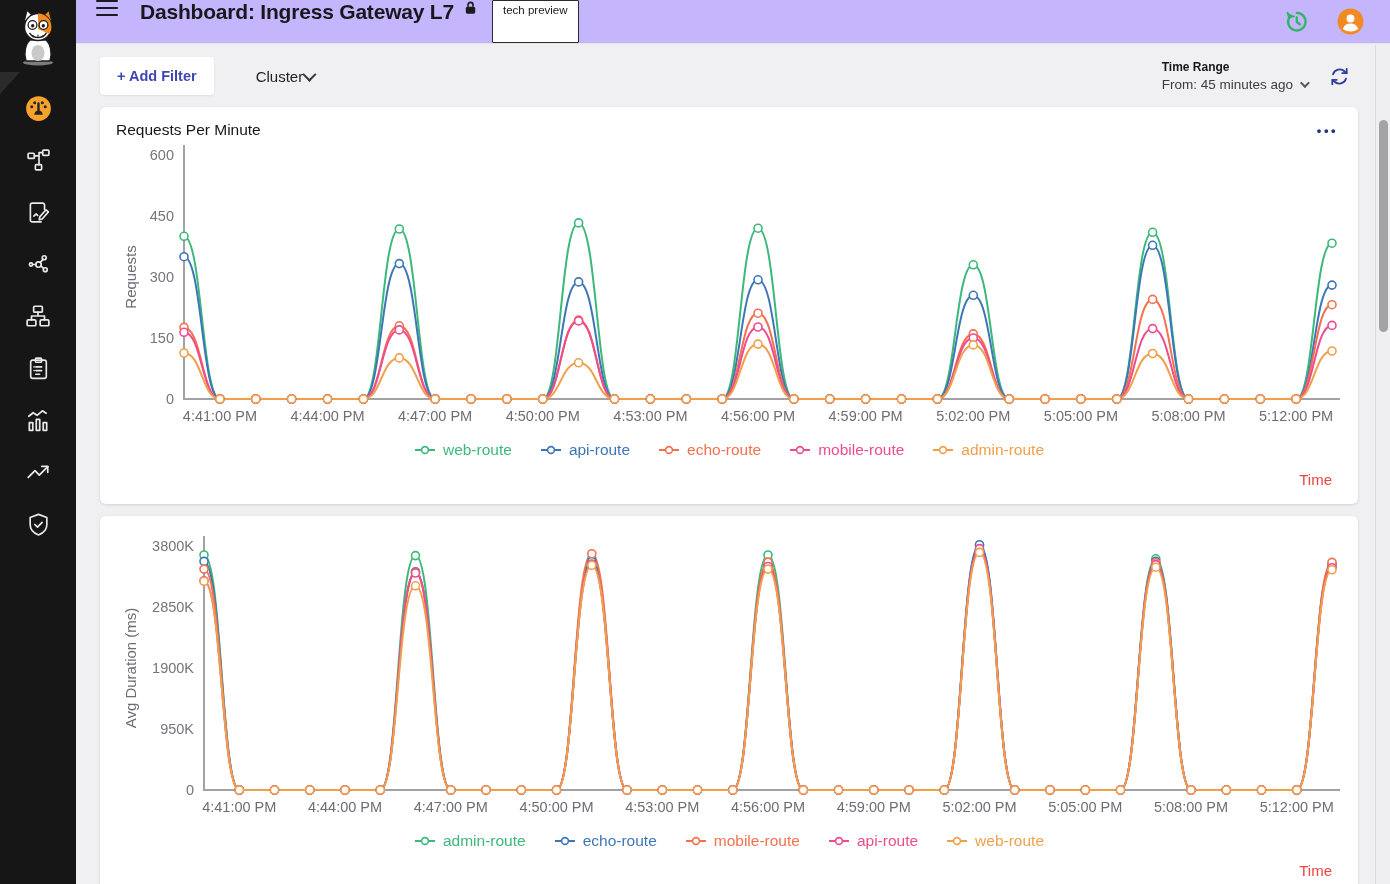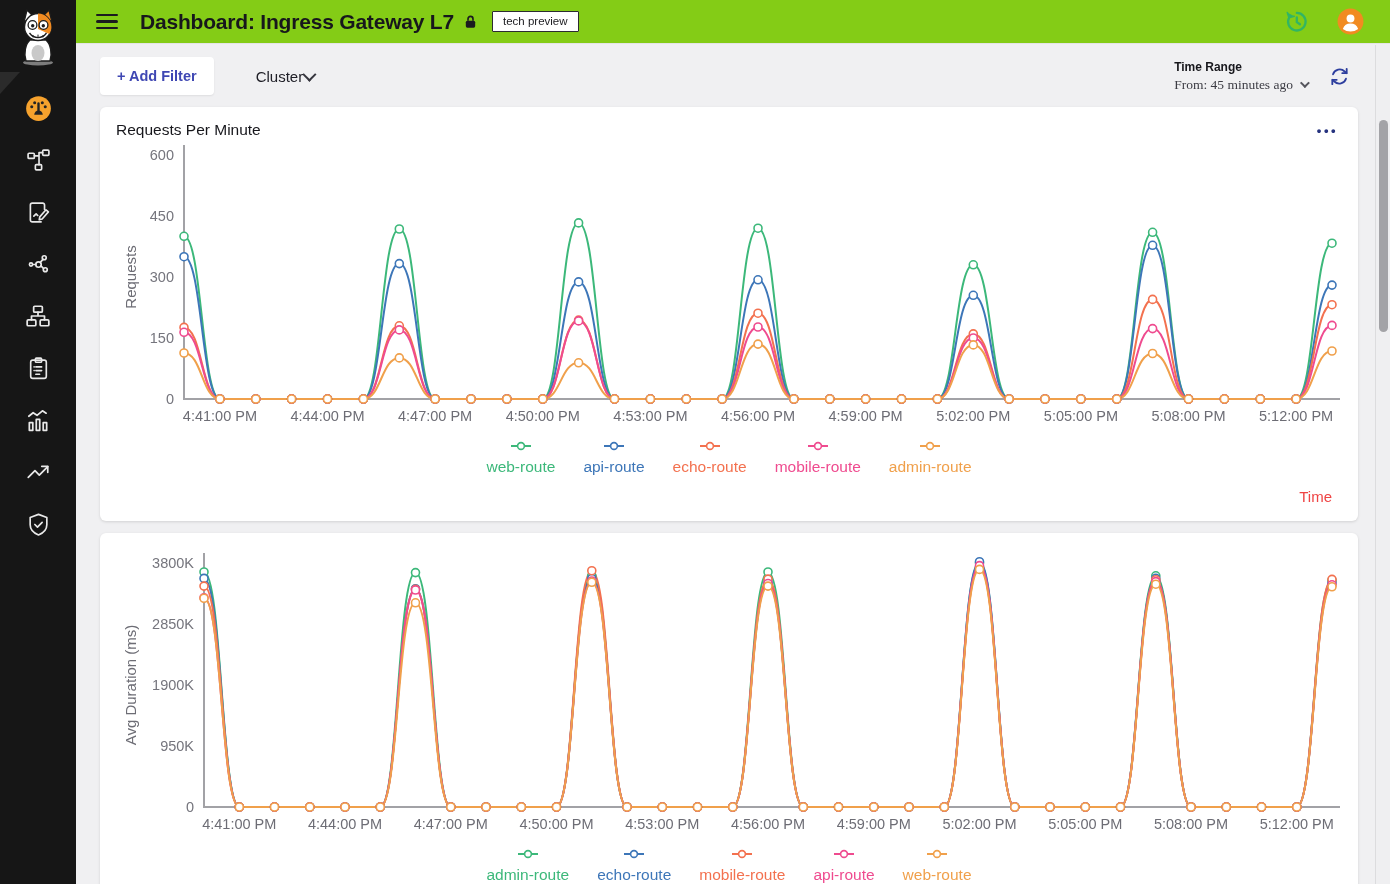--- a/index.html
+++ b/index.html
@@ -11,22 +11,22 @@
   .sidebar-logo { width:76px; padding:8px 0 6px; display:flex; justify-content:center; cursor:pointer; }
   .sidebar-notch { position:absolute; left:0; top:72px; width:0; height:0;
                    border-left:20px solid #2b2b2b; border-bottom:22px solid transparent; }
   .nav-items { display:flex; flex-direction:column; align-items:center; gap:24px; margin-top:22px; }
   .nav-item { width:40px; height:28px; display:flex; align-items:center; justify-content:center; cursor:pointer; }
   .nav-item svg { stroke:#e9e9e9; fill:none; stroke-width:1.6; stroke-linecap:round; stroke-linejoin:round; }
 
   
   .main { margin-left:76px; position:relative; height:884px; }
 
-  .topbar { height:44px; background:#84cc16; border-bottom:1px solid #e4e4e6;
-            display:flex; align-items:center; padding:0 26px 0 20px; }
+  .topbar { height:44px; background:#c4b5fd; border-bottom:1px solid #e4e4e6;
+            display:flex; padding:0 26px 0 20px; }
   .hamburger { width:22px; height:16px; display:flex; flex-direction:column; justify-content:space-between; cursor:pointer; margin-right:22px; }
   .hamburger span { display:block; height:2.4px; background:#1b1b1f; border-radius:2px; }
   .topbar-title { font-size:21px; font-weight:700; color:#17171c; letter-spacing:-0.2px; }
   .lock-icon { margin-left:9px; display:flex; }
   .badge { margin-left:14px; border:1.4px solid #2b2b31; border-radius:1px; padding:3px 10px 4px;
            font-size:11.5px; color:#1b1b1f; background:#fff; white-space:nowrap; }
   .topbar-right { margin-left:auto; display:flex; align-items:center; gap:28px; }
   .icon-btn { cursor:pointer; display:flex; }
 
   
@@ -34,33 +34,33 @@
   .add-filter-btn { background:#fff; border:none; border-radius:4px; padding:11px 17px;
                     font-size:14.5px; font-weight:600; color:#3f47b3; cursor:pointer;
                     box-shadow:0 1px 2px rgba(0,0,0,.08); font-family:inherit; }
   .cluster-dd { display:flex; align-items:center; margin-left:42px; cursor:pointer;
                 font-size:15px; color:#202028; }
   .chev { width:10px; height:10px; border-right:2px solid #35353d; border-bottom:2px solid #35353d;
           transform:rotate(45deg) translateY(-2px); }
   .chev.small { width:7px; height:7px; border-color:#55555d; }
   .timerange { margin-left:auto; text-align:left; margin-right:22px; }
   .timerange-title { font-size:12px; font-weight:700; color:#17171c; }
-  .timerange-value { font-size:13.5px; color:#3c3c44; margin-top:3px; display:flex; align-items:center; gap:7px; cursor:pointer;font-family:Liberation Serif, serif; }
+  .timerange-value { font-size:13.5px; color:#3c3c44; margin-top:3px; display:flex; align-items:center; gap:7px; cursor:pointer; }
   .refresh-btn { cursor:pointer; display:flex; margin-right:14px; }
 
   
   .card { background:#fff; border-radius:6px; box-shadow:0 1px 3px rgba(0,0,0,.13);
           margin:0 32px 12px 24px; padding:14px 16px 14px 16px; }
   .card-head { display:flex; align-items:center; justify-content:space-between; }
   .card-title { font-size:15.5px; font-weight:400; color:#17171c; }
   .ellipsis { color:#26337f; cursor:pointer; padding:0 4px; line-height:8px; }
   .ellipsis::before { content:"\2022\2022\2022"; font-size:13px; letter-spacing:2.5px; font-weight:700; }
   .chart-mount { margin-top:2px; }
   .legend { display:flex; justify-content:center; gap:28px; margin-top:4px; }
-  .legend-item { display:inline-flex; align-items:center; gap:7px; font-size:15.5px; cursor:pointer;flex-direction:column; }
+  .legend-item { display:inline-flex; align-items:center; gap:7px; font-size:15.5px; cursor:pointer; }
   .time-label { text-align:right; color:#ef4444; font-size:15px; padding:12px 10px 2px 0; }
 
   
   .scroll-track { position:fixed; right:0; top:45px; width:15px; height:839px;
                   background:#efeff1; border-left:1px solid #dcdcde; z-index:50; }
   .scroll-thumb { position:absolute; left:3px; top:75px; width:9px; height:212px;
                   background:#a3a3a7; border-radius:5px; cursor:pointer; }
 </style>
 </head>
 <body>

